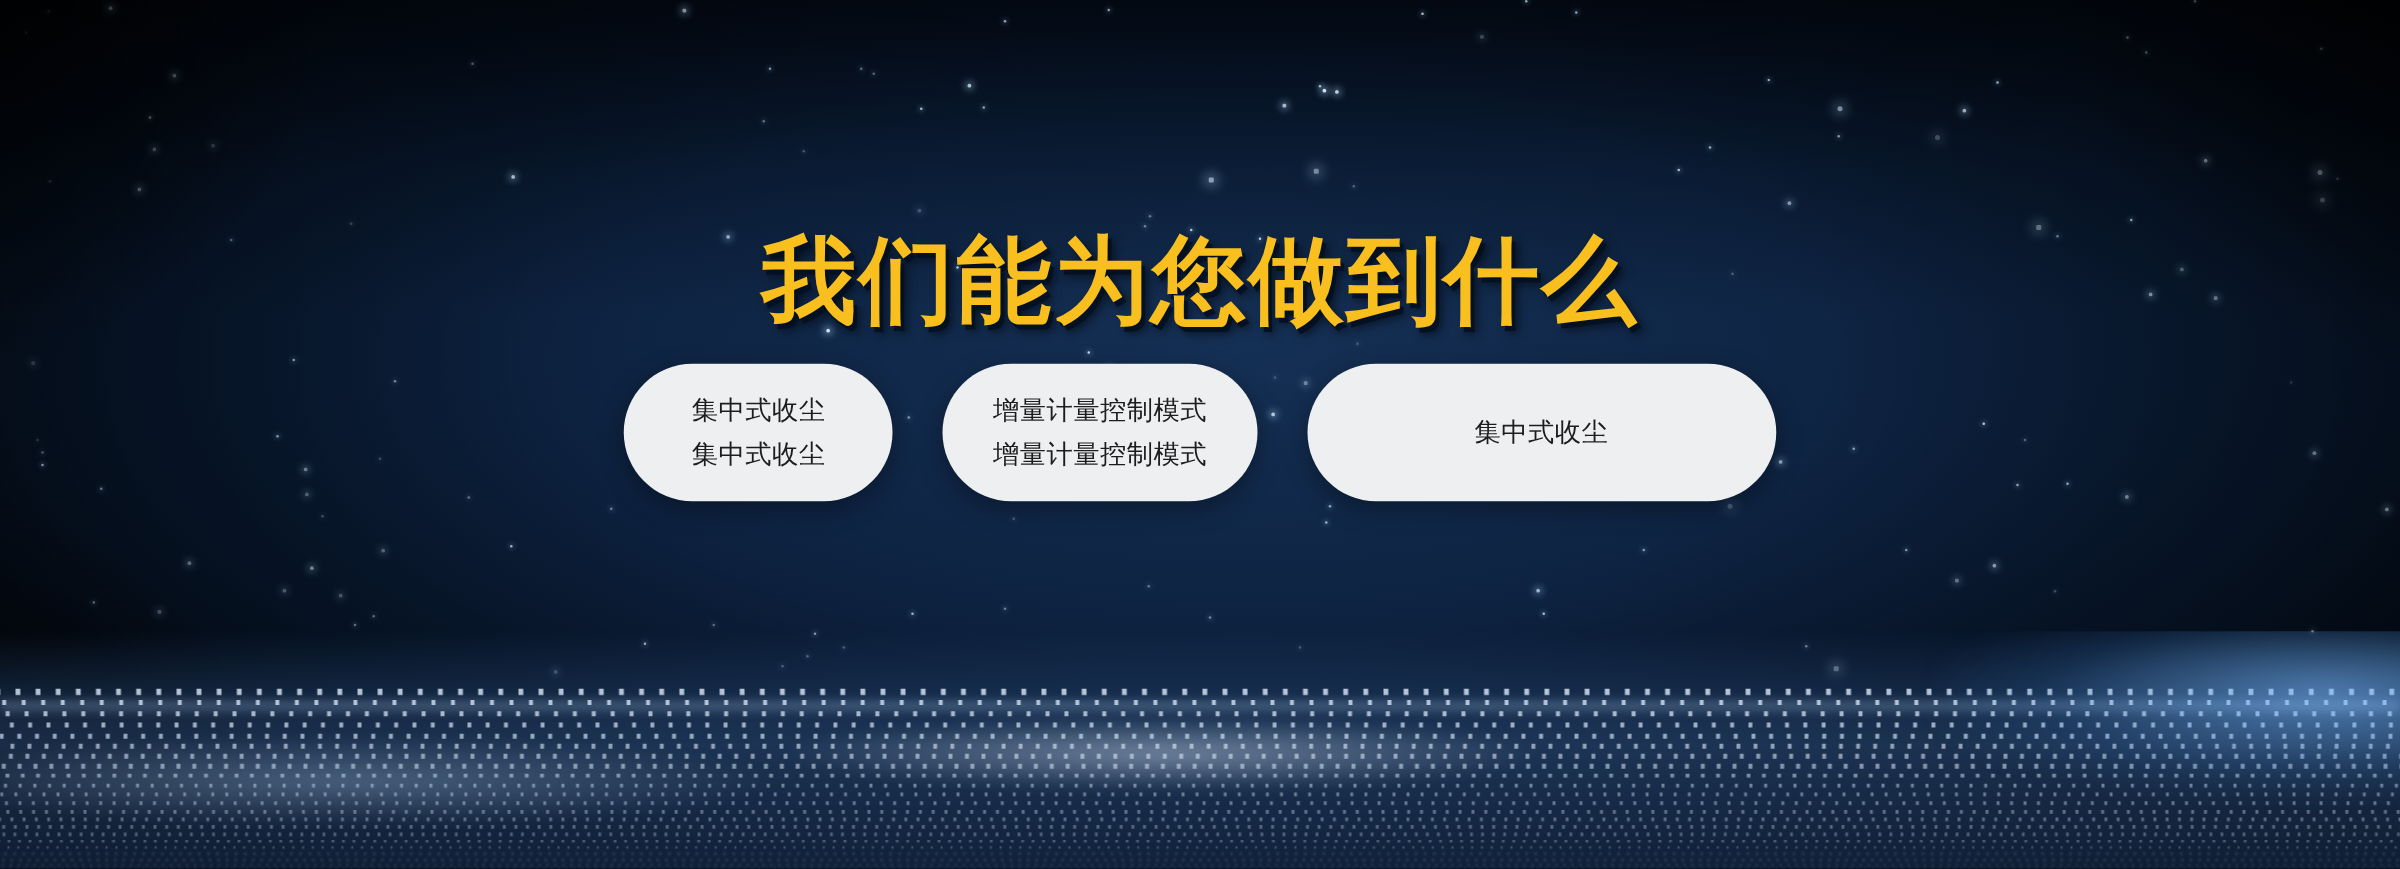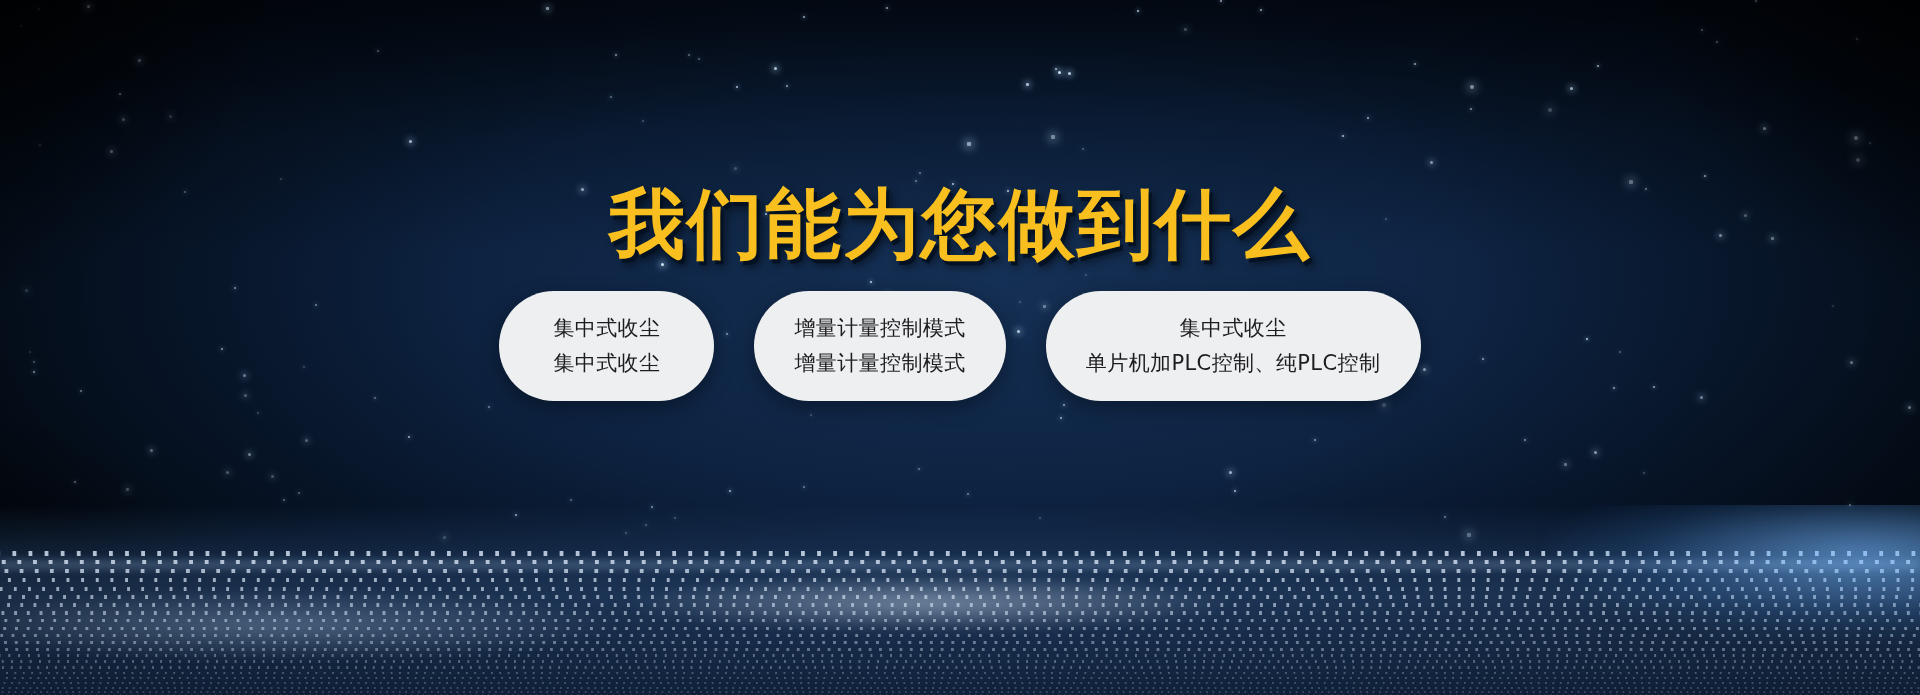--- a/index.html
+++ b/index.html
@@ -387,18 +387,17 @@
       <div class="card c1">
         <span class="card-line">集中式收尘</span>
         <span class="card-line">集中式收尘</span>
       </div>
       <div class="card c2">
         <span class="card-line">增量计量控制模式</span>
         <span class="card-line">增量计量控制模式</span>
       </div>
       <div class="card c3">
         <span class="card-line">集中式收尘</span>
-        <span class="card-line">单片机加PLC控制、纯PLC控制</span>
       </div>
     </div>
 
   </div>
 </div>
 
 </body></html>

